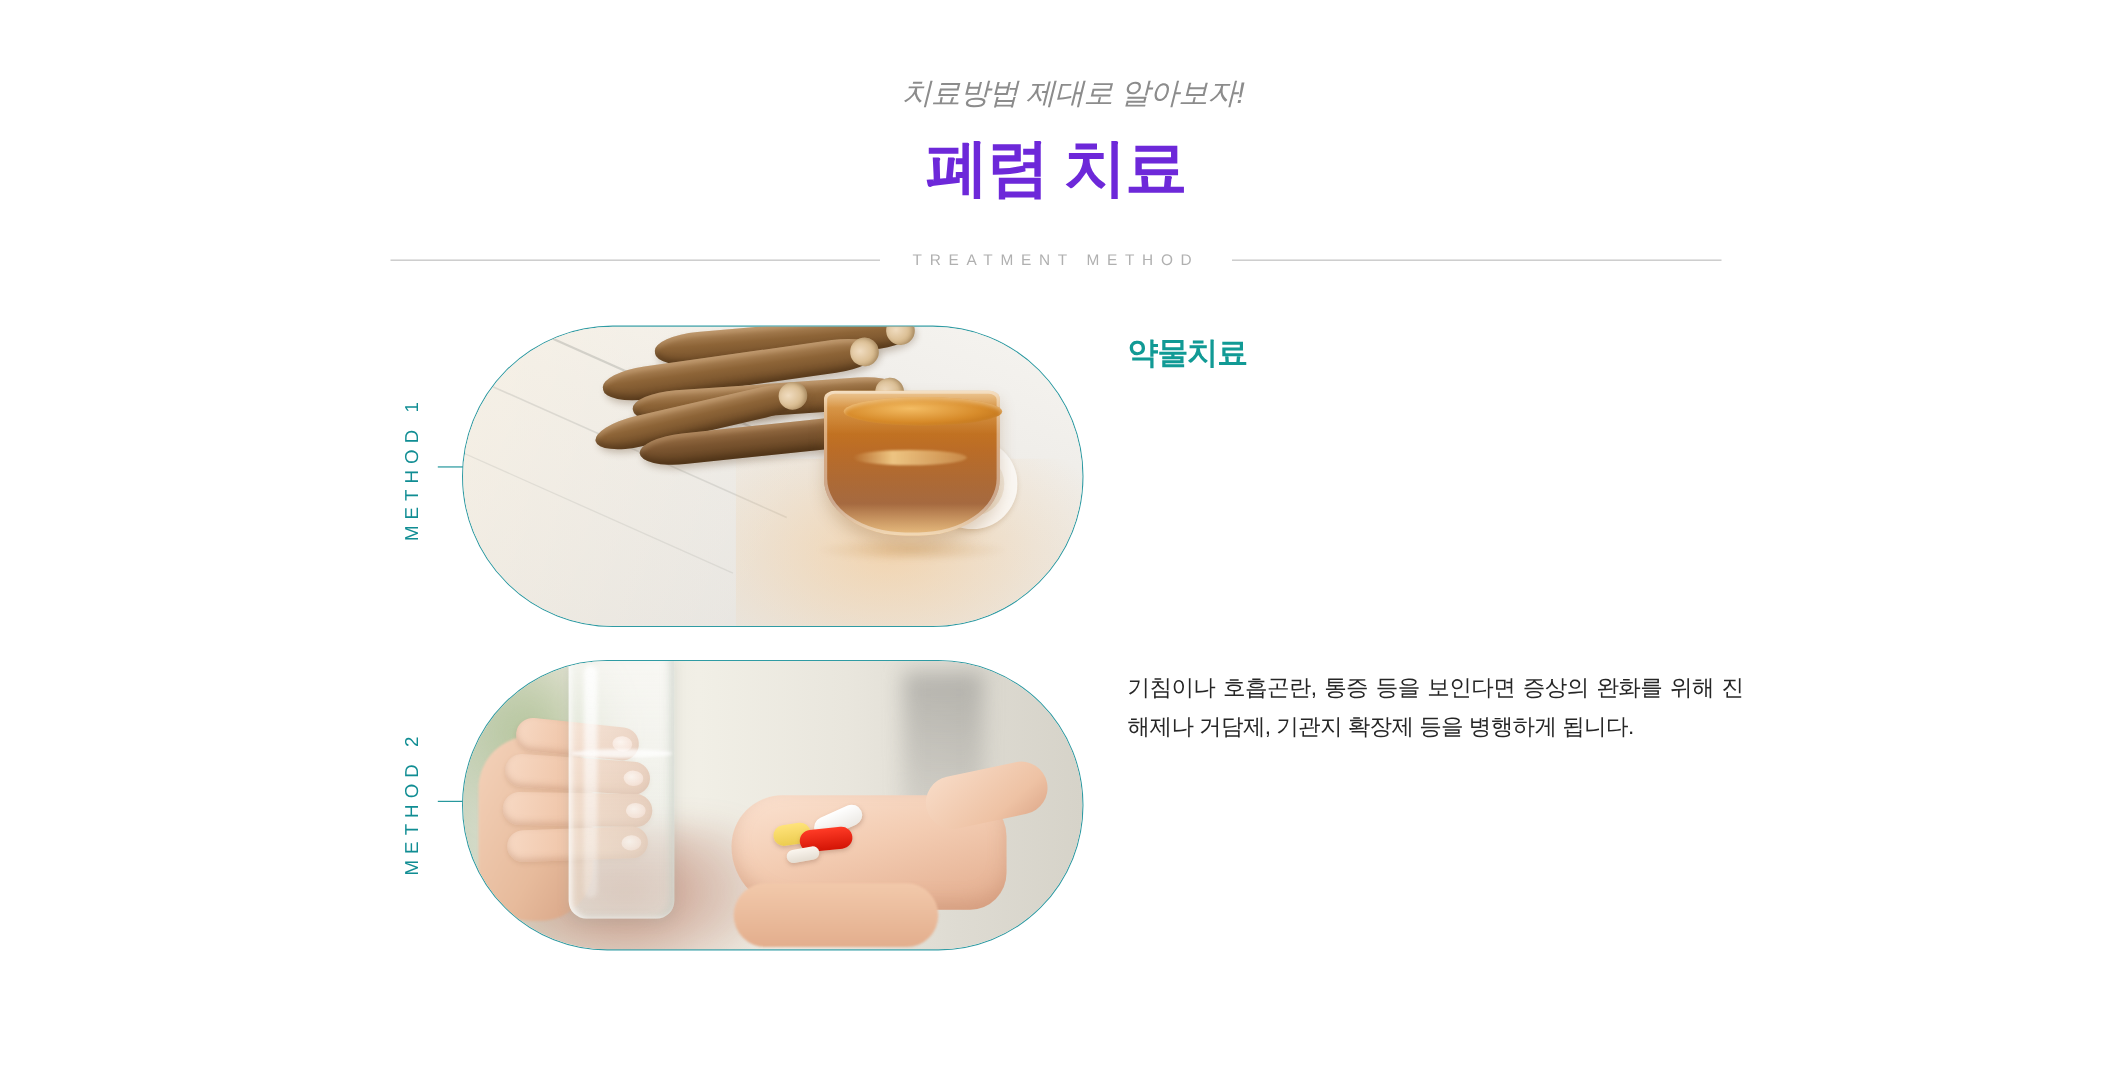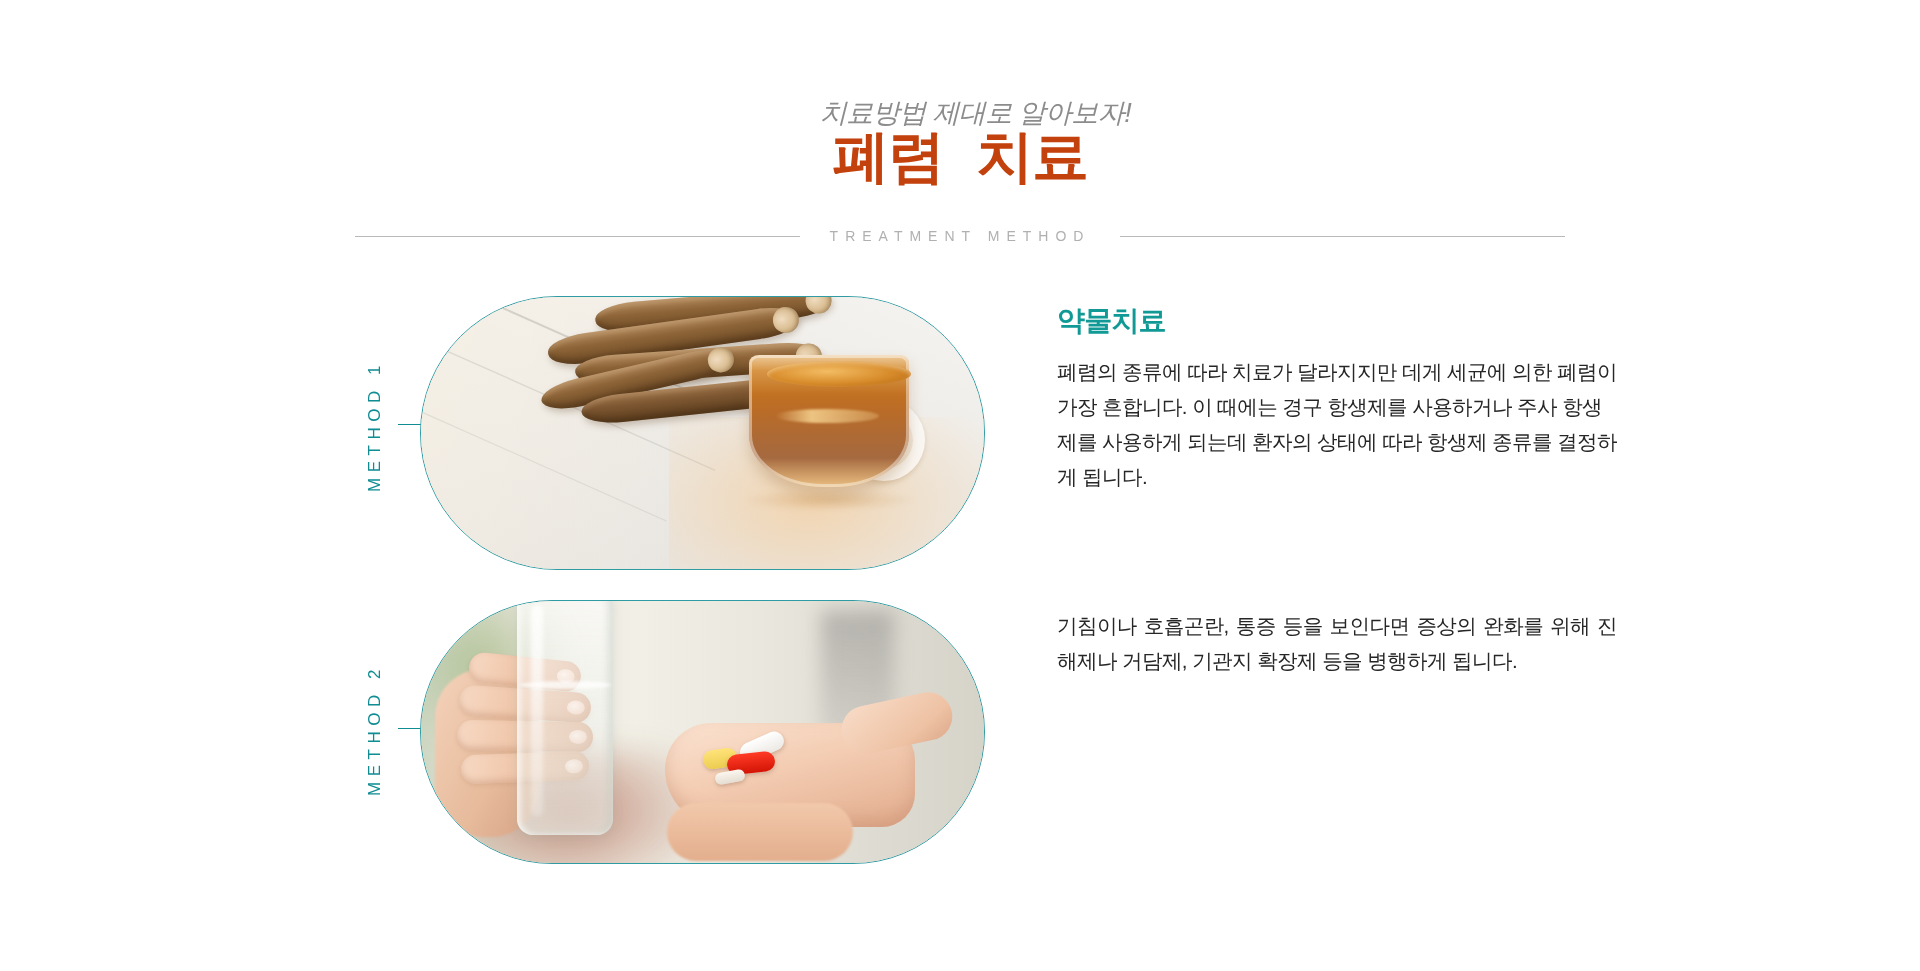--- a/index.html
+++ b/index.html
@@ -25,36 +25,36 @@
 
   
   .header {
     position: absolute;
     left: 0;
     top: 0;
     width: 1920px;
     text-align: center;
   }
   .eyebrow {
-    margin-top: 97px;
+    margin-top: 69px;
     font-size: 27px;
     font-weight: 400;
     color: #8c8c8c;
     letter-spacing: -0.6px;
     line-height: 1.2;
     font-style: italic;
     padding-left: 31px;
   }
   .title {
+    margin-top: 20px;
     font-size: 57px;
     font-weight: 800;
-    color: #c2410c;
+    color: #6d28d9;
     letter-spacing: -1.4px;
     line-height: 1.15;
-    font-family: Liberation Mono, monospace;
   }
 
   .divider {
     position: absolute;
     left: 355px;
     top: 228px;
     width: 1210px;
     display: flex;
     align-items: center;
     gap: 0;
@@ -433,21 +433,20 @@
     transform: rotate(-10deg);
     background: linear-gradient(180deg, #fbf6ef 0%, #e4ddd2 100%);
   }
 
   
   .textcol {
     position: absolute;
     left: 1025px;
     top: 8px;
     width: 560px;
-    margin-left: 32px;
   }
   .textcol h3 {
     margin: 0 0 16px 0;
     font-size: 28px;
     font-weight: 800;
     color: #119a95;
     letter-spacing: -0.8px;
     line-height: 1.2;
   }
   .textcol p {
@@ -504,21 +503,20 @@
           <div class="cup-body">
             <div class="cup-surface"></div>
             <div class="cup-shine"></div>
           </div>
         </div>
       </div>
     </div>
 
     <div class="textcol">
       <h3>약물치료</h3>
-      <p>폐렴의 종류에 따라 치료가 달라지지만 데게 세균에 의한 폐렴이 가장 흔합니다. 이 때에는 경구 항생제를 사용하거나 주사 항생제를 사용하게 되는데 환자의 상태에 따라 항생제 종류를 결정하게 됩니다.</p>
     </div>
   </div>
 
   <div class="block two">
 
     <div class="method-label">
       <span>METHOD 2</span>
     </div>
     <div class="method-tick"></div>
 

